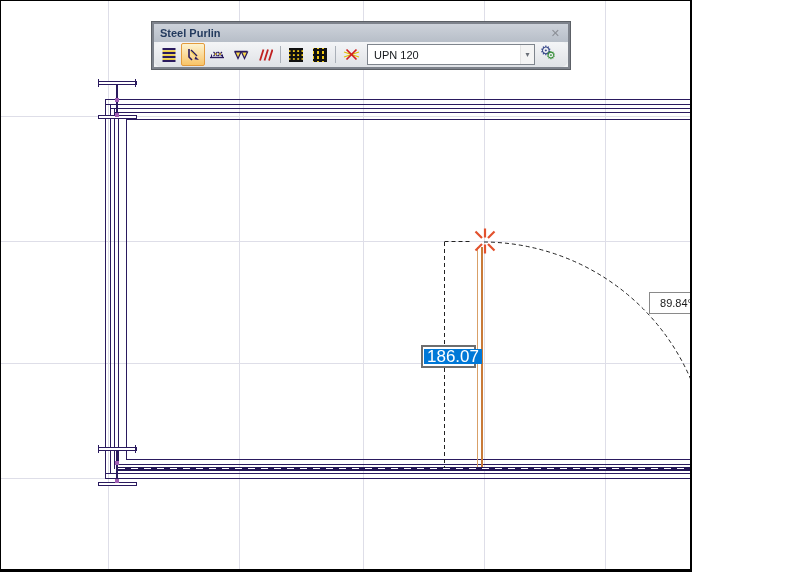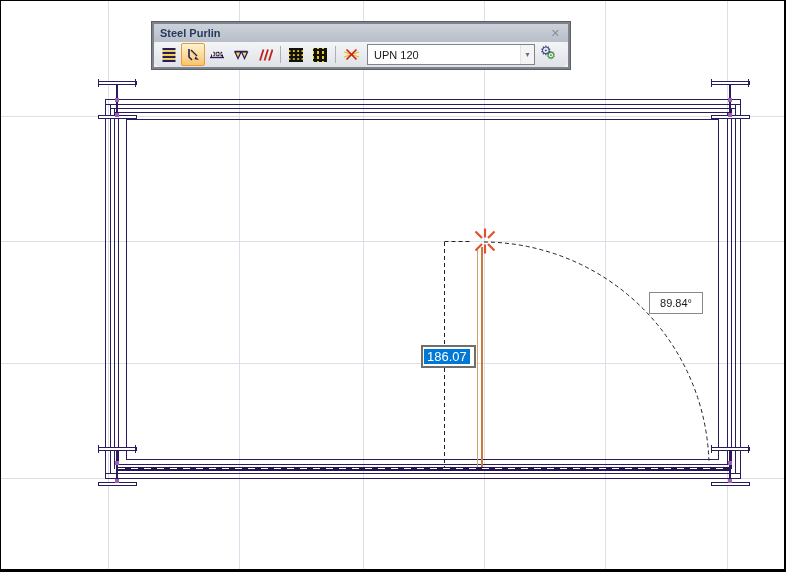--- a/index.html
+++ b/index.html
@@ -1,16 +1,16 @@
 <!DOCTYPE html>
 <html><head>
 <meta charset="utf-8">
 <style>
   html,body{margin:0;padding:0;background:#ffffff;font-family:"Liberation Sans",sans-serif;}
-  .screen{position:relative;width:786px;height:572px;background:#ffffff;
+  .screen{position:relative;width:692px;height:572px;background:#ffffff;
           border-top:1px solid #000;border-left:1px solid #000;border-right:2px solid #000;border-bottom:3px solid #000;
           box-sizing:border-box;overflow:hidden;}
   .drawing{position:absolute;left:0;top:0;width:786px;height:572px;}
 
   
   .toolbar{position:absolute;left:151px;top:21px;width:414px;border:2px solid #7e838c;outline:1px solid #5c6066;background:#eef0f2;}
   .titlebar{height:18px;background:linear-gradient(#cdd2da,#b7bec8);display:flex;align-items:center;padding:0 6px;}
   .titlebar .title{font-size:11px;font-weight:bold;color:#243b5e;flex:1;}
   .titlebar .close{font-size:11px;color:#8b8f96;cursor:default;line-height:1;padding:0 2px;}
   .iconrow{height:25px;background:linear-gradient(#f4f5f7,#dfe2e6);display:flex;align-items:center;padding:0 3px;border-radius:7px;}
@@ -22,21 +22,21 @@
   .dropdown .val{flex:1;font-size:11px;color:#15181c;padding-left:6px;}
   .dropdown .dd-arrow{width:13px;height:100%;display:flex;align-items:center;justify-content:center;
         font-size:8px;color:#6a6f77;border-left:1px solid #e3e3e3;background:#f4f4f4;}
   .gearbox{position:relative;width:20px;height:20px;margin-left:5px;flex:none;}
   .gear-a{position:absolute;left:0;top:-2px;font-size:13px;color:#3a4a8c;}
   .gear-b{position:absolute;left:6px;top:4px;font-size:11px;color:#2e8b2e;}
 
   
   .dim-box{position:absolute;left:420px;top:344px;width:55px;height:23px;background:#fff;border:2px solid #6e6e6e;
            box-sizing:border-box;display:flex;align-items:center;padding:1px;}
-  .dim-box .sel{background:#0078d7;color:#fff;font-size:13px;line-height:15px;padding:0 3px;white-space:nowrap;}
+  .dim-box .sel{background:#0078d7;color:#fff;font-size:17px;line-height:15px;padding:0 3px;white-space:nowrap;}
   .angle-box{position:absolute;left:648px;top:291px;width:54px;height:22px;background:#fff;border:1px solid #8a8a8a;
            box-sizing:border-box;display:flex;align-items:center;justify-content:center;font-size:11px;color:#1a1a1a;}
 </style>
 </head>
 <body>
 
 <div class="screen">
 
   <svg class="drawing" viewBox="0 0 786 572" shape-rendering="crispEdges">
 

